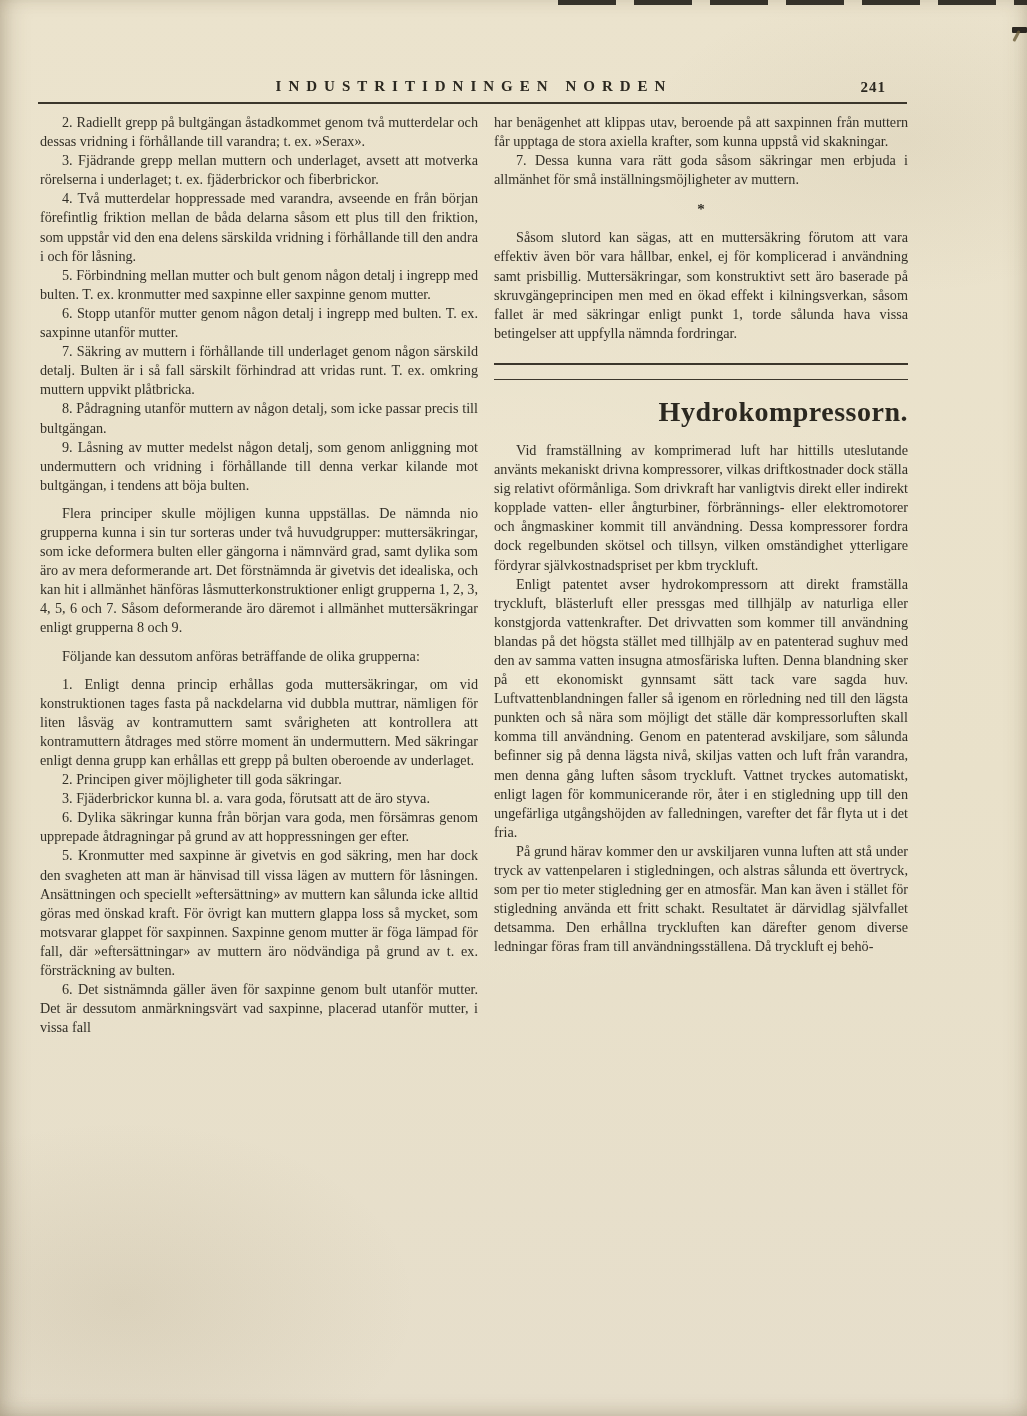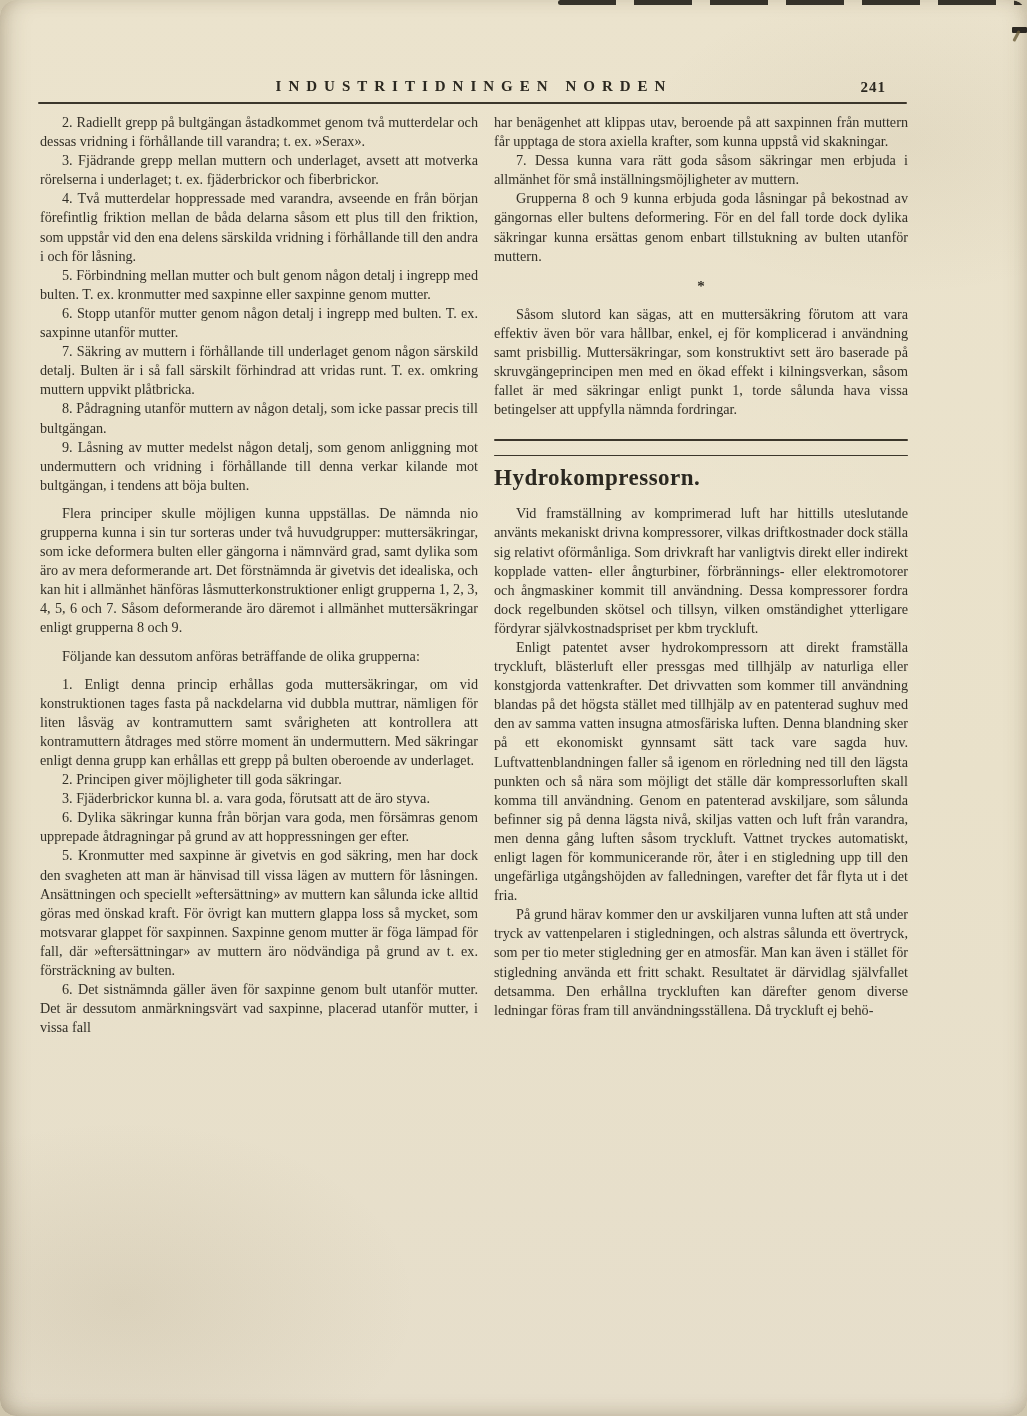--- a/index.html
+++ b/index.html
@@ -1,15 +1,15 @@
 <!DOCTYPE html>
 <html lang="sv"><head>
 <meta charset="utf-8">
 <style>
-  * { margin:0; padding:0; box-sizing:border-box;border-radius:16px; }
+  * { margin:0; padding:0; box-sizing:border-box; }
   html,body { width:1027px; }
   body {
     background:#cfc6ad;
     font-family:"Liberation Serif","DejaVu Serif",serif;
   }
   .page {
     position:relative;
     width:1027px; height:1416px;
     overflow:hidden;
     color:#2f2c25;
@@ -74,23 +74,23 @@
   .asterisk-sep {
     text-align:center; font-size:15px; font-weight:bold;
     margin:12px 0 10px; color:#322f27;
   }
 
   
   .article { margin-top:20px; }
   .rule-a { height:2px; background:#3b362b; }
   .rule-b { height:1px; background:#3b362b; margin-top:14px; }
   .article-title {
-    margin-top:9px;
-    text-align:left;
-    font-size:23px; font-weight:bold; letter-spacing:0.5px;
+    margin-top:16px;
+    text-align:right;
+    font-size:28px; font-weight:bold; letter-spacing:0.5px;
     color:#2b2820;
   }
   .article-lead {
     margin:16px 4px 0;
     font-size:12.2px; font-weight:bold; line-height:15.5px;
     text-align:justify; text-align-last:center;
     color:#36332b;
   }
   .article-body { margin-top:13px; }
 </style>
@@ -126,21 +126,20 @@
       <p class="para">2. Principen giver möjligheter till goda säkringar.</p>
       <p class="para">3. Fjäderbrickor kunna bl. a. vara goda, förutsatt att de äro styva.</p>
       <p class="para">6. Dylika säkringar kunna från början vara goda, men försämras genom upprepade åtdragningar på grund av att hoppressningen ger efter.</p>
       <p class="para">5. Kronmutter med saxpinne är givetvis en god säkring, men har dock den svagheten att man är hänvisad till vissa lägen av muttern för låsningen. Ansättningen och speciellt »eftersättning» av muttern kan sålunda icke alltid göras med önskad kraft. För övrigt kan muttern glappa loss så mycket, som motsvarar glappet för saxpinnen. Saxpinne genom mutter är föga lämpad för fall, där »eftersättningar» av muttern äro nödvändiga på grund av t. ex. försträckning av bulten.</p>
       <p class="para">6. Det sistnämnda gäller även för saxpinne genom bult utanför mutter. Det är dessutom anmärkningsvärt vad saxpinne, placerad utanför mutter, i vissa fall</p>
     </div>
 
     <div class="col col-right">
       <p class="para no-indent">har benägenhet att klippas utav, beroende på att saxpinnen från muttern får upptaga de stora axiella krafter, som kunna uppstå vid skakningar.</p>
       <p class="para">7. Dessa kunna vara rätt goda såsom säkringar men erbjuda i allmänhet för små inställningsmöjligheter av muttern.</p>
-      <p class="para">Grupperna 8 och 9 kunna erbjuda goda låsningar på bekostnad av gängornas eller bultens deformering. För en del fall torde dock dylika säkringar kunna ersättas genom enbart tillstukning av bulten utanför muttern.</p>
 
       <div class="asterisk-sep">*</div>
 
       <p class="para">Såsom slutord kan sägas, att en muttersäkring förutom att vara effektiv även bör vara hållbar, enkel, ej för komplicerad i användning samt prisbillig. Muttersäkringar, som konstruktivt sett äro baserade på skruvgängeprincipen men med en ökad effekt i kilningsverkan, såsom fallet är med säkringar enligt punkt 1, torde sålunda hava vissa betingelser att uppfylla nämnda fordringar.</p>
 
       <div class="article">
         <div class="rule-a"></div>
         <div class="rule-b"></div>
 
         <h1 class="article-title">Hydrokompressorn.</h1>

